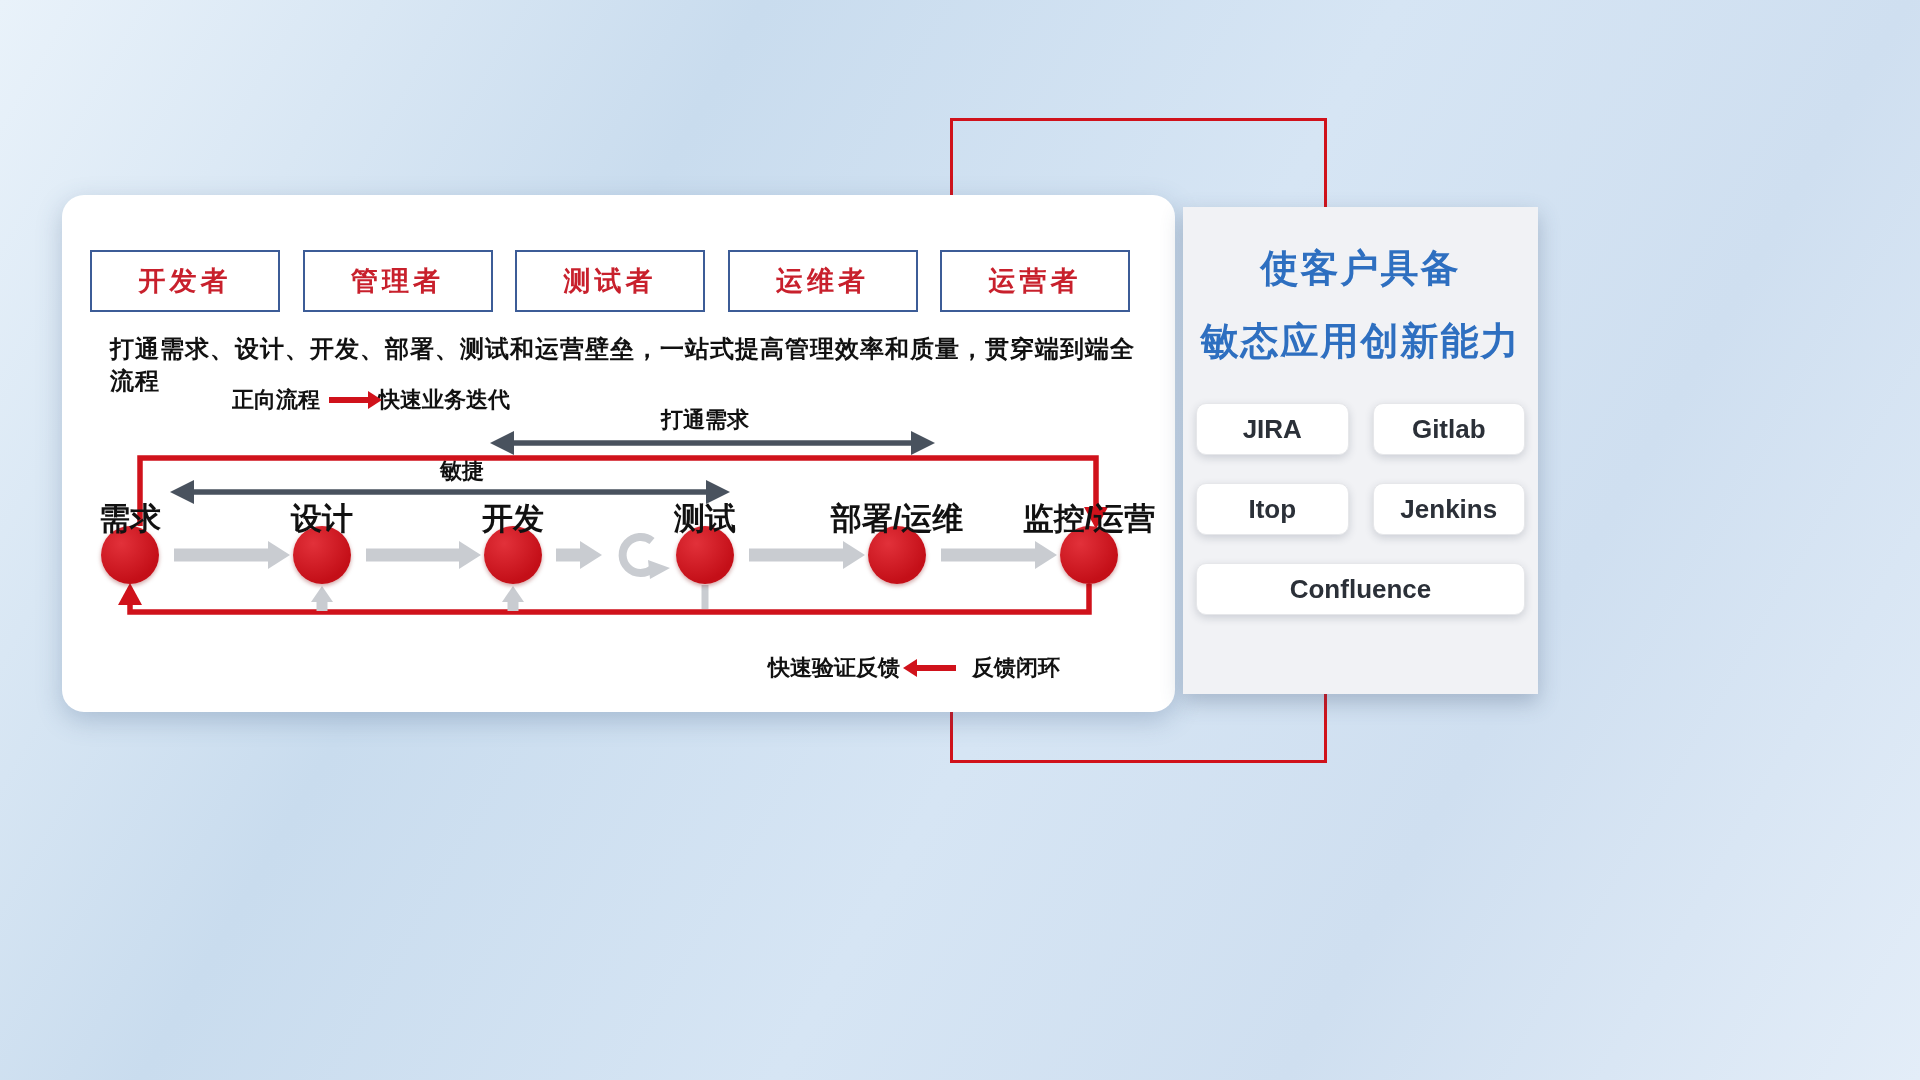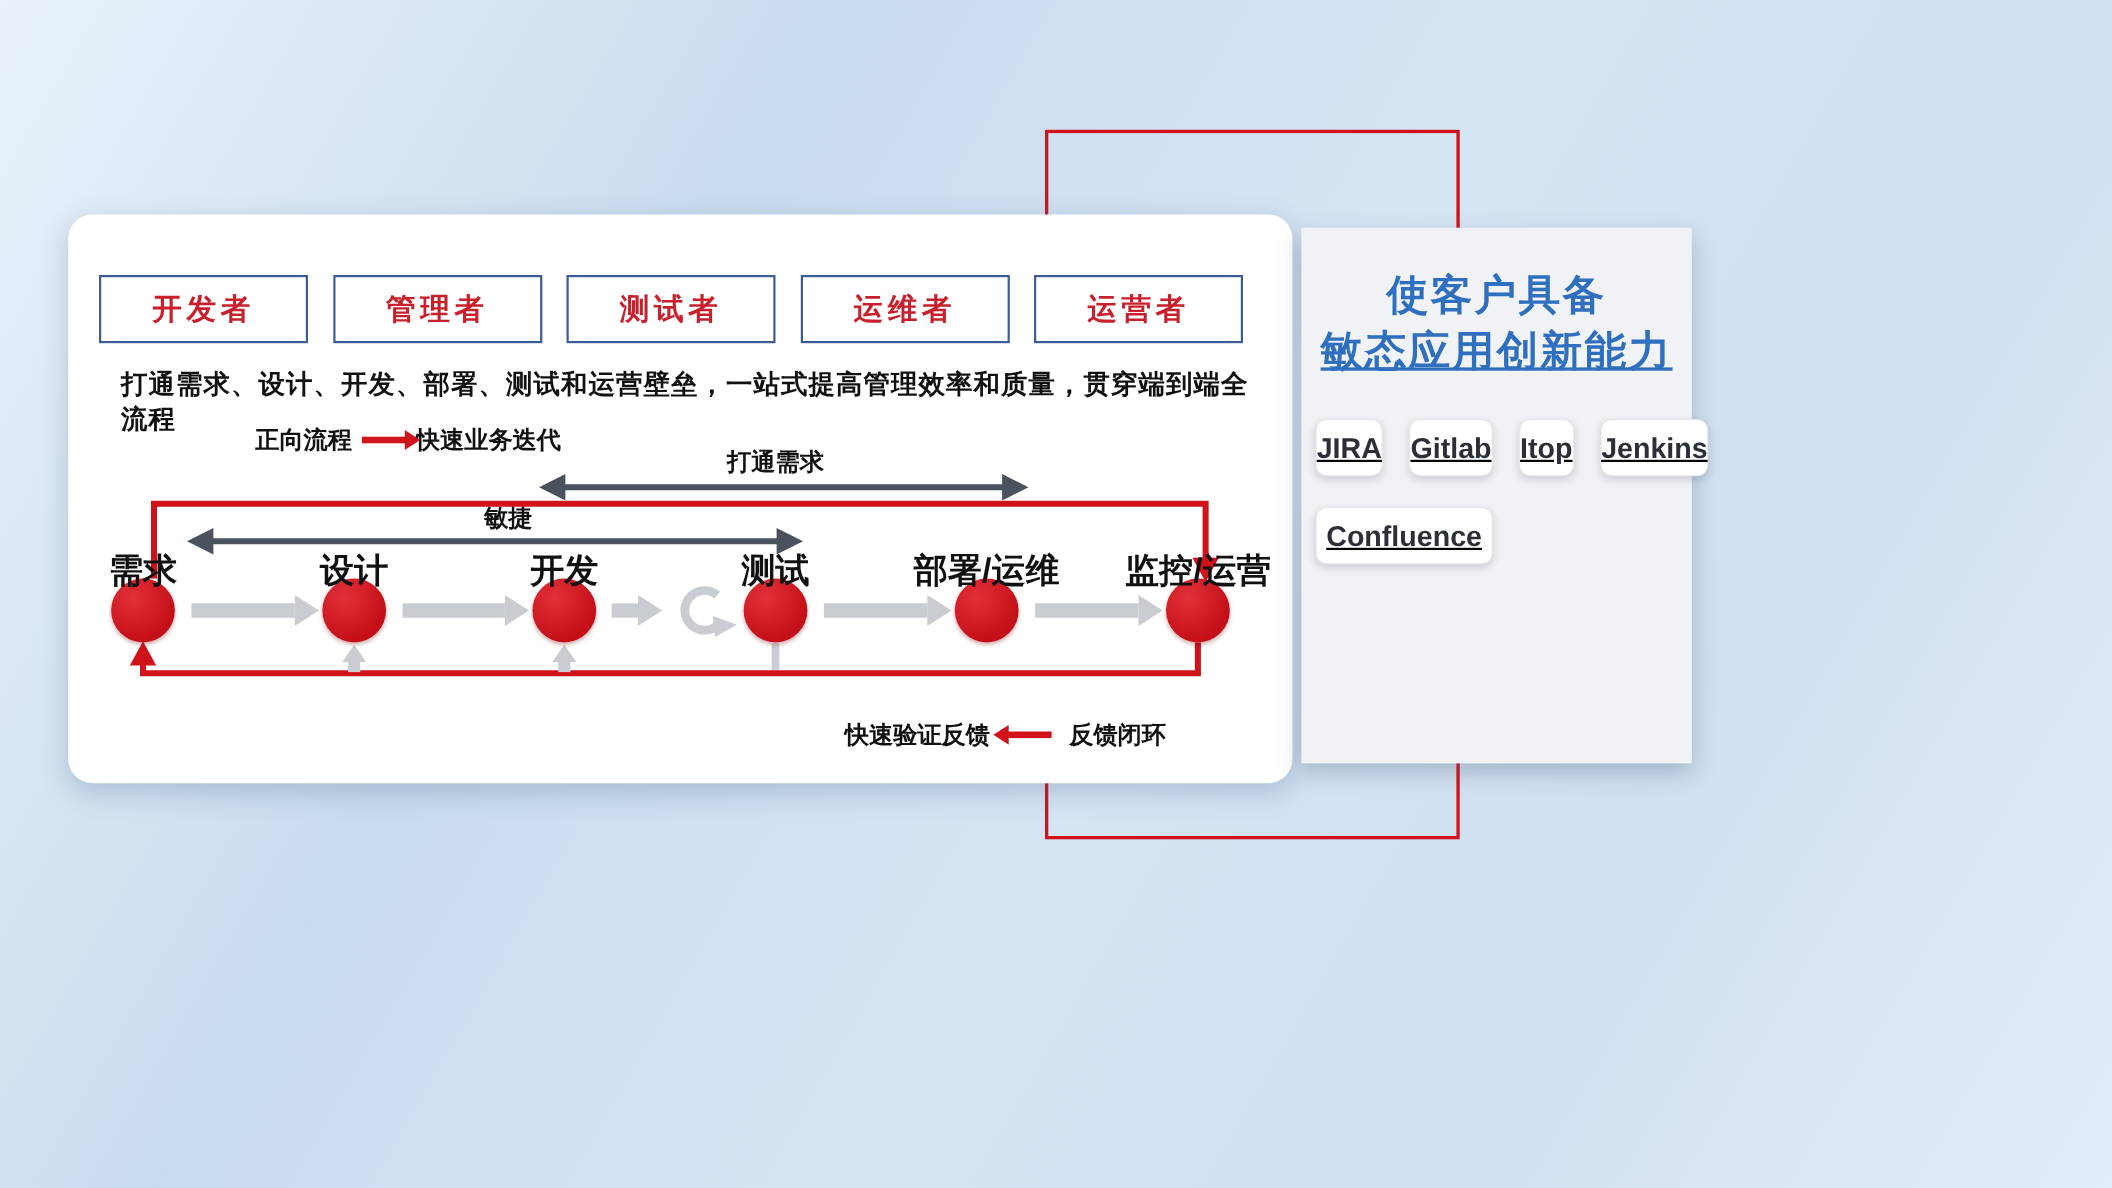--- a/index.html
+++ b/index.html
@@ -96,24 +96,24 @@
   
   .side-panel{
     position:absolute;left:1183px;top:207px;width:355px;height:487px;
     background:#f1f2f5;z-index:3;box-shadow:0 8px 20px rgba(60,80,110,.30);
   }
   .panel-title{
     text-align:center;font-weight:bold;color:var(--title-blue);font-size:38px;
     letter-spacing:2px;white-space:nowrap;
   }
   .panel-title.line1{margin-top:36px;}
-  .panel-title.line2{text-decoration:underline;}
+  .panel-title.line2{margin-top:22px;}
   .tools{
-    margin:36px 13px 0;display:grid;grid-template-columns:1fr 1fr 1fr 1fr;
-    column-gap:24px;row-gap:28px;text-decoration:underline;
+    margin:36px 13px 0;display:grid;grid-template-columns:1fr 1fr;
+    column-gap:24px;row-gap:28px;
   }
   .tool-btn{
     height:52px;background:#fff;border-radius:10px;border:1px solid #e6e7ea;
     display:flex;align-items:center;justify-content:center;
     font-size:26px;font-weight:bold;color:#2b3038;
     box-shadow:0 3px 8px rgba(40,50,70,.18);
   }
   .tool-btn.wide{grid-column:1 / span 2;}
 </style>
 </head>

